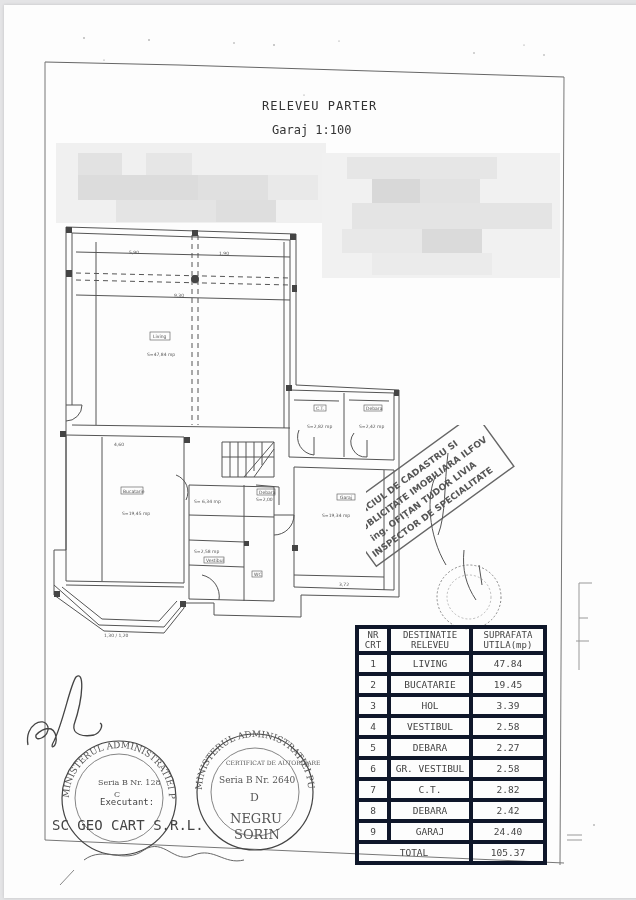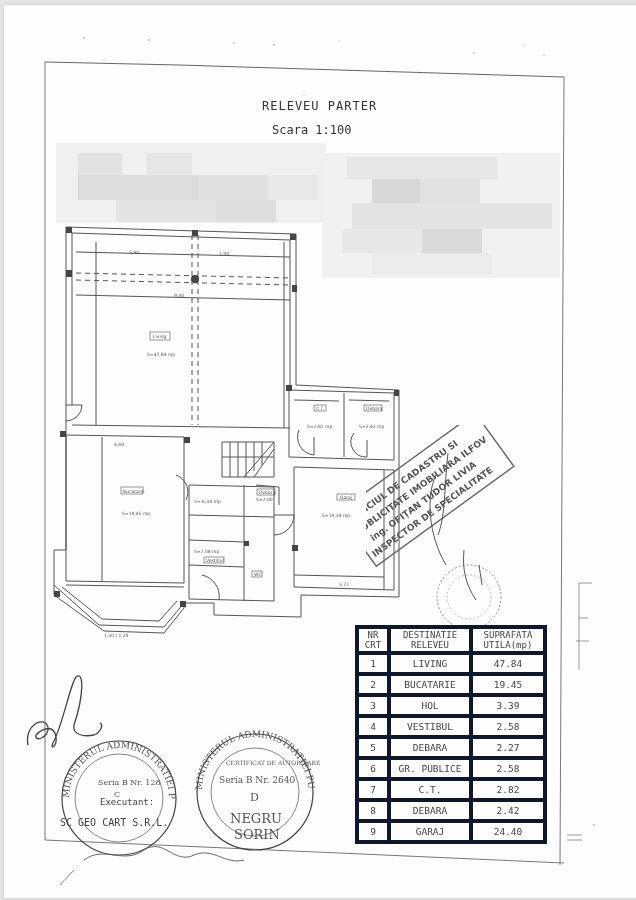--- a/index.html
+++ b/index.html
@@ -44,21 +44,21 @@
         <circle cx="590" cy="820" r="0.8"></circle>
     </g>
 
     <g stroke="#999" stroke-width="1" fill="none">
       <path d="M575,578 L575,665 M575,578 L588,578 M575,613 L584,613 M572,636 L585,636"></path>
       <path d="M563,830 L578,830 M563,835 L578,835"></path>
     </g>
   </svg>
 
   <div class="title">RELEVEU PARTER</div>
-  <div class="scale">Scara 1:100</div>
+  <div class="scale">Garaj 1:100</div>
 
   <div class="blur" style="left:52px;top:138px;width:270px;height:80px;">
     <div style="left:0;top:0;width:270px;height:80px;background:#f0f0f0;"></div>
     <div style="left:22px;top:10px;width:44px;height:22px;background:#e2e2e2;"></div>
     <div style="left:90px;top:10px;width:46px;height:22px;background:#e6e6e6;"></div>
     <div style="left:22px;top:32px;width:120px;height:25px;background:#dcdcdc;"></div>
     <div style="left:142px;top:32px;width:70px;height:25px;background:#e0e0e0;"></div>
     <div style="left:212px;top:32px;width:50px;height:25px;background:#e9e9e9;"></div>
     <div style="left:60px;top:57px;width:100px;height:22px;background:#e4e4e4;"></div>
     <div style="left:160px;top:57px;width:60px;height:22px;background:#dedede;"></div>
@@ -217,38 +217,42 @@
           <td>VESTIBUL</td>
           <td>2.58</td>
         </tr>
       <tr>
           <td>5</td>
           <td>DEBARA</td>
           <td>2.27</td>
         </tr>
       <tr>
           <td>6</td>
-          <td>GR. PUBLICE</td>
+          <td>GR. VESTIBUL</td>
           <td>2.58</td>
         </tr>
       <tr>
           <td>7</td>
           <td>C.T.</td>
           <td>2.82</td>
         </tr>
       <tr>
           <td>8</td>
           <td>DEBARA</td>
           <td>2.42</td>
         </tr>
       <tr>
           <td>9</td>
           <td>GARAJ</td>
           <td>24.40</td>
         </tr>
+      <tr>
+        <td colspan="2">TOTAL</td>
+        <td>105.37</td>
+      </tr>
     </tbody>
   </table>
 
   <svg style="position:absolute;left:10px;top:660px;" width="310" height="220">
 
     <path d="M14,80 C10,60 30,50 34,62 C36,72 20,78 22,70 C30,62 40,60 42,72 C44,82 34,86 40,76 C50,55 56,20 62,12 C70,5 70,30 60,60 C58,70 70,72 80,70 C86,68 90,60 86,58" fill="none" stroke="#444" stroke-width="1.3"></path>
 
     <circle cx="105" cy="133" r="57" fill="none" stroke="#444" stroke-width="1.2"></circle>
     <circle cx="105" cy="133" r="44" fill="none" stroke="#666" stroke-width="0.8"></circle>
     <defs>
@@ -265,15 +269,15 @@
     <text class="stamp-text" x="212" y="100" font-size="6">CERTIFICAT DE AUTORIZARE</text>
     <text class="stamp-text" x="205" y="118" font-size="9">Seria B Nr. 2640</text>
     <text class="stamp-text" x="236" y="136" font-size="11">D</text>
     <text class="stamp-text" x="216" y="158" font-size="13">NEGRU</text>
     <text class="stamp-text" x="220" y="174" font-size="13">SORIN</text>
 
     <path d="M70,195 C90,180 110,200 130,185 C150,172 160,200 180,190 C200,182 210,200 230,195" fill="none" stroke="#666" stroke-width="1"></path>
     <path d="M60,205 L46,220" fill="none" stroke="#888" stroke-width="1"></path>
   </svg>
   <div class="exec" style="left:56px;top:792px;margin-left:40px;">Executant:</div>
-  <div class="exec" style="left:56px;top:812px;font-size:10px;">SC GEO CART S.R.L.</div>
+  <div class="exec" style="left:48px;top:812px;font-size:14px;">SC GEO CART S.R.L.</div>
 
 </div>
 
 </body></html>

